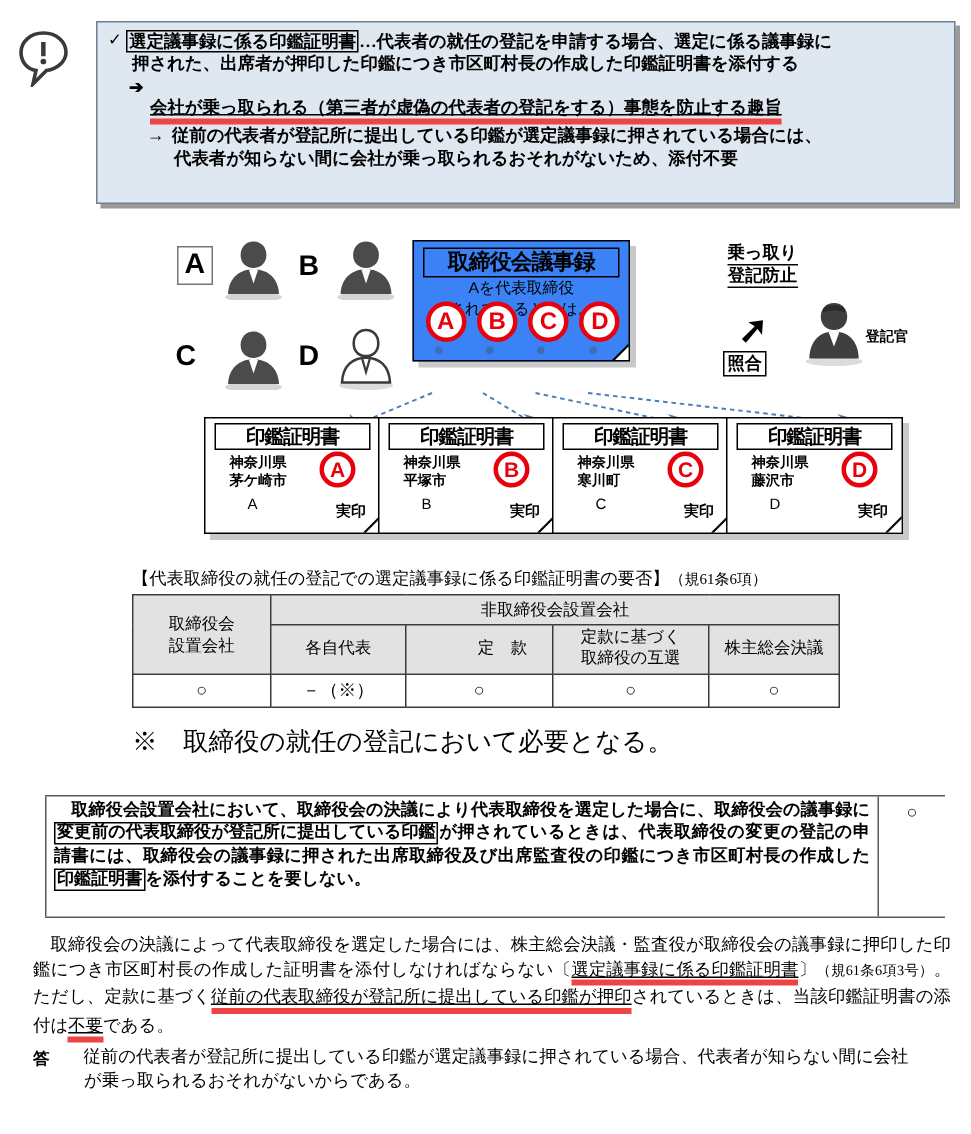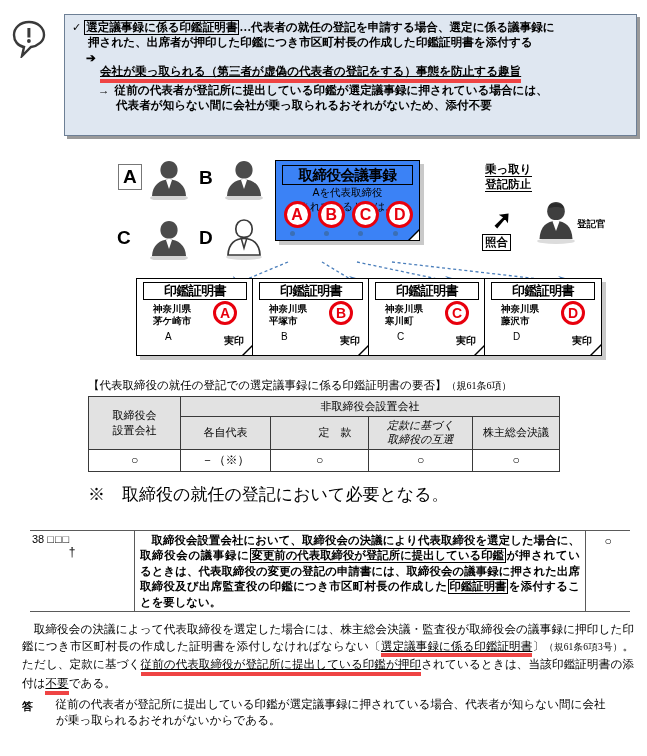--- a/index.html
+++ b/index.html
@@ -504,21 +504,21 @@
     </tr>
     <tr class="hdr-sub">
       <td style="width:90px;">
         <div>各自代表</div>
         <div></div>
       </td>
       <td style="width:98px;padding-left:32px;">
         <div>定　款</div>
         <div></div>
       </td>
-      <td style="width:104px;font-style:italic;">
+      <td style="width:104px;">
         <div>定款に基づく</div>
         <div>取締役の互選</div>
       </td>
       <td>
         <div>株主総会決議</div>
         <div></div>
       </td>
     </tr>
   </thead>
   <tbody>
@@ -528,27 +528,20 @@
       <td>○</td>
       <td>○</td>
       <td>○</td>
     </tr>
   </tbody>
 </table>
 
 <div id="table-note">※　取締役の就任の登記において必要となる。</div>
 
 <div id="qbox">
-  <div id="q-num">
-    <div>
-      <span>38</span>
-      <span class="sq">□□□</span>
-    </div>
-    <div id="q-dag">†</div>
-  </div>
   <div id="q-text">
     <span>　取締役会設置会社において、取締役会の決議により代表取締役を選定した場合に、取締役会の議事録に</span><span class="boxed-term">変更前の代表取締役が登記所に提出している印鑑</span><span>が押されているときは、代表取締役の変更の登記の申請書には、取締役会の議事録に押された出席取締役及び出席監査役の印鑑につき市区町村長の作成した</span><span class="boxed-term">印鑑証明書</span><span>を添付することを要しない。</span>
   </div>
   <div id="q-ans">○</div>
 </div>
 
 <div id="explain">
   <p><span>　取締役会の決議によって代表取締役を選定した場合には、株主総会決議・監査役が取締役会の議事録に押印した印鑑につき市区町村長の作成した証明書を添付しなければならない〔</span><span class="uline">選定議事録に係る印鑑証明書</span><span>〕</span><span class="small-note">（規61条6項3号）</span><span>。ただし、定款に基づく</span><span class="uline">従前の代表取締役が登記所に提出している印鑑が押印</span><span>されているときは、当該印鑑証明書の添付は</span><span class="uline">不要</span><span>である。</span></p>
 
   <div id="ans-block">

